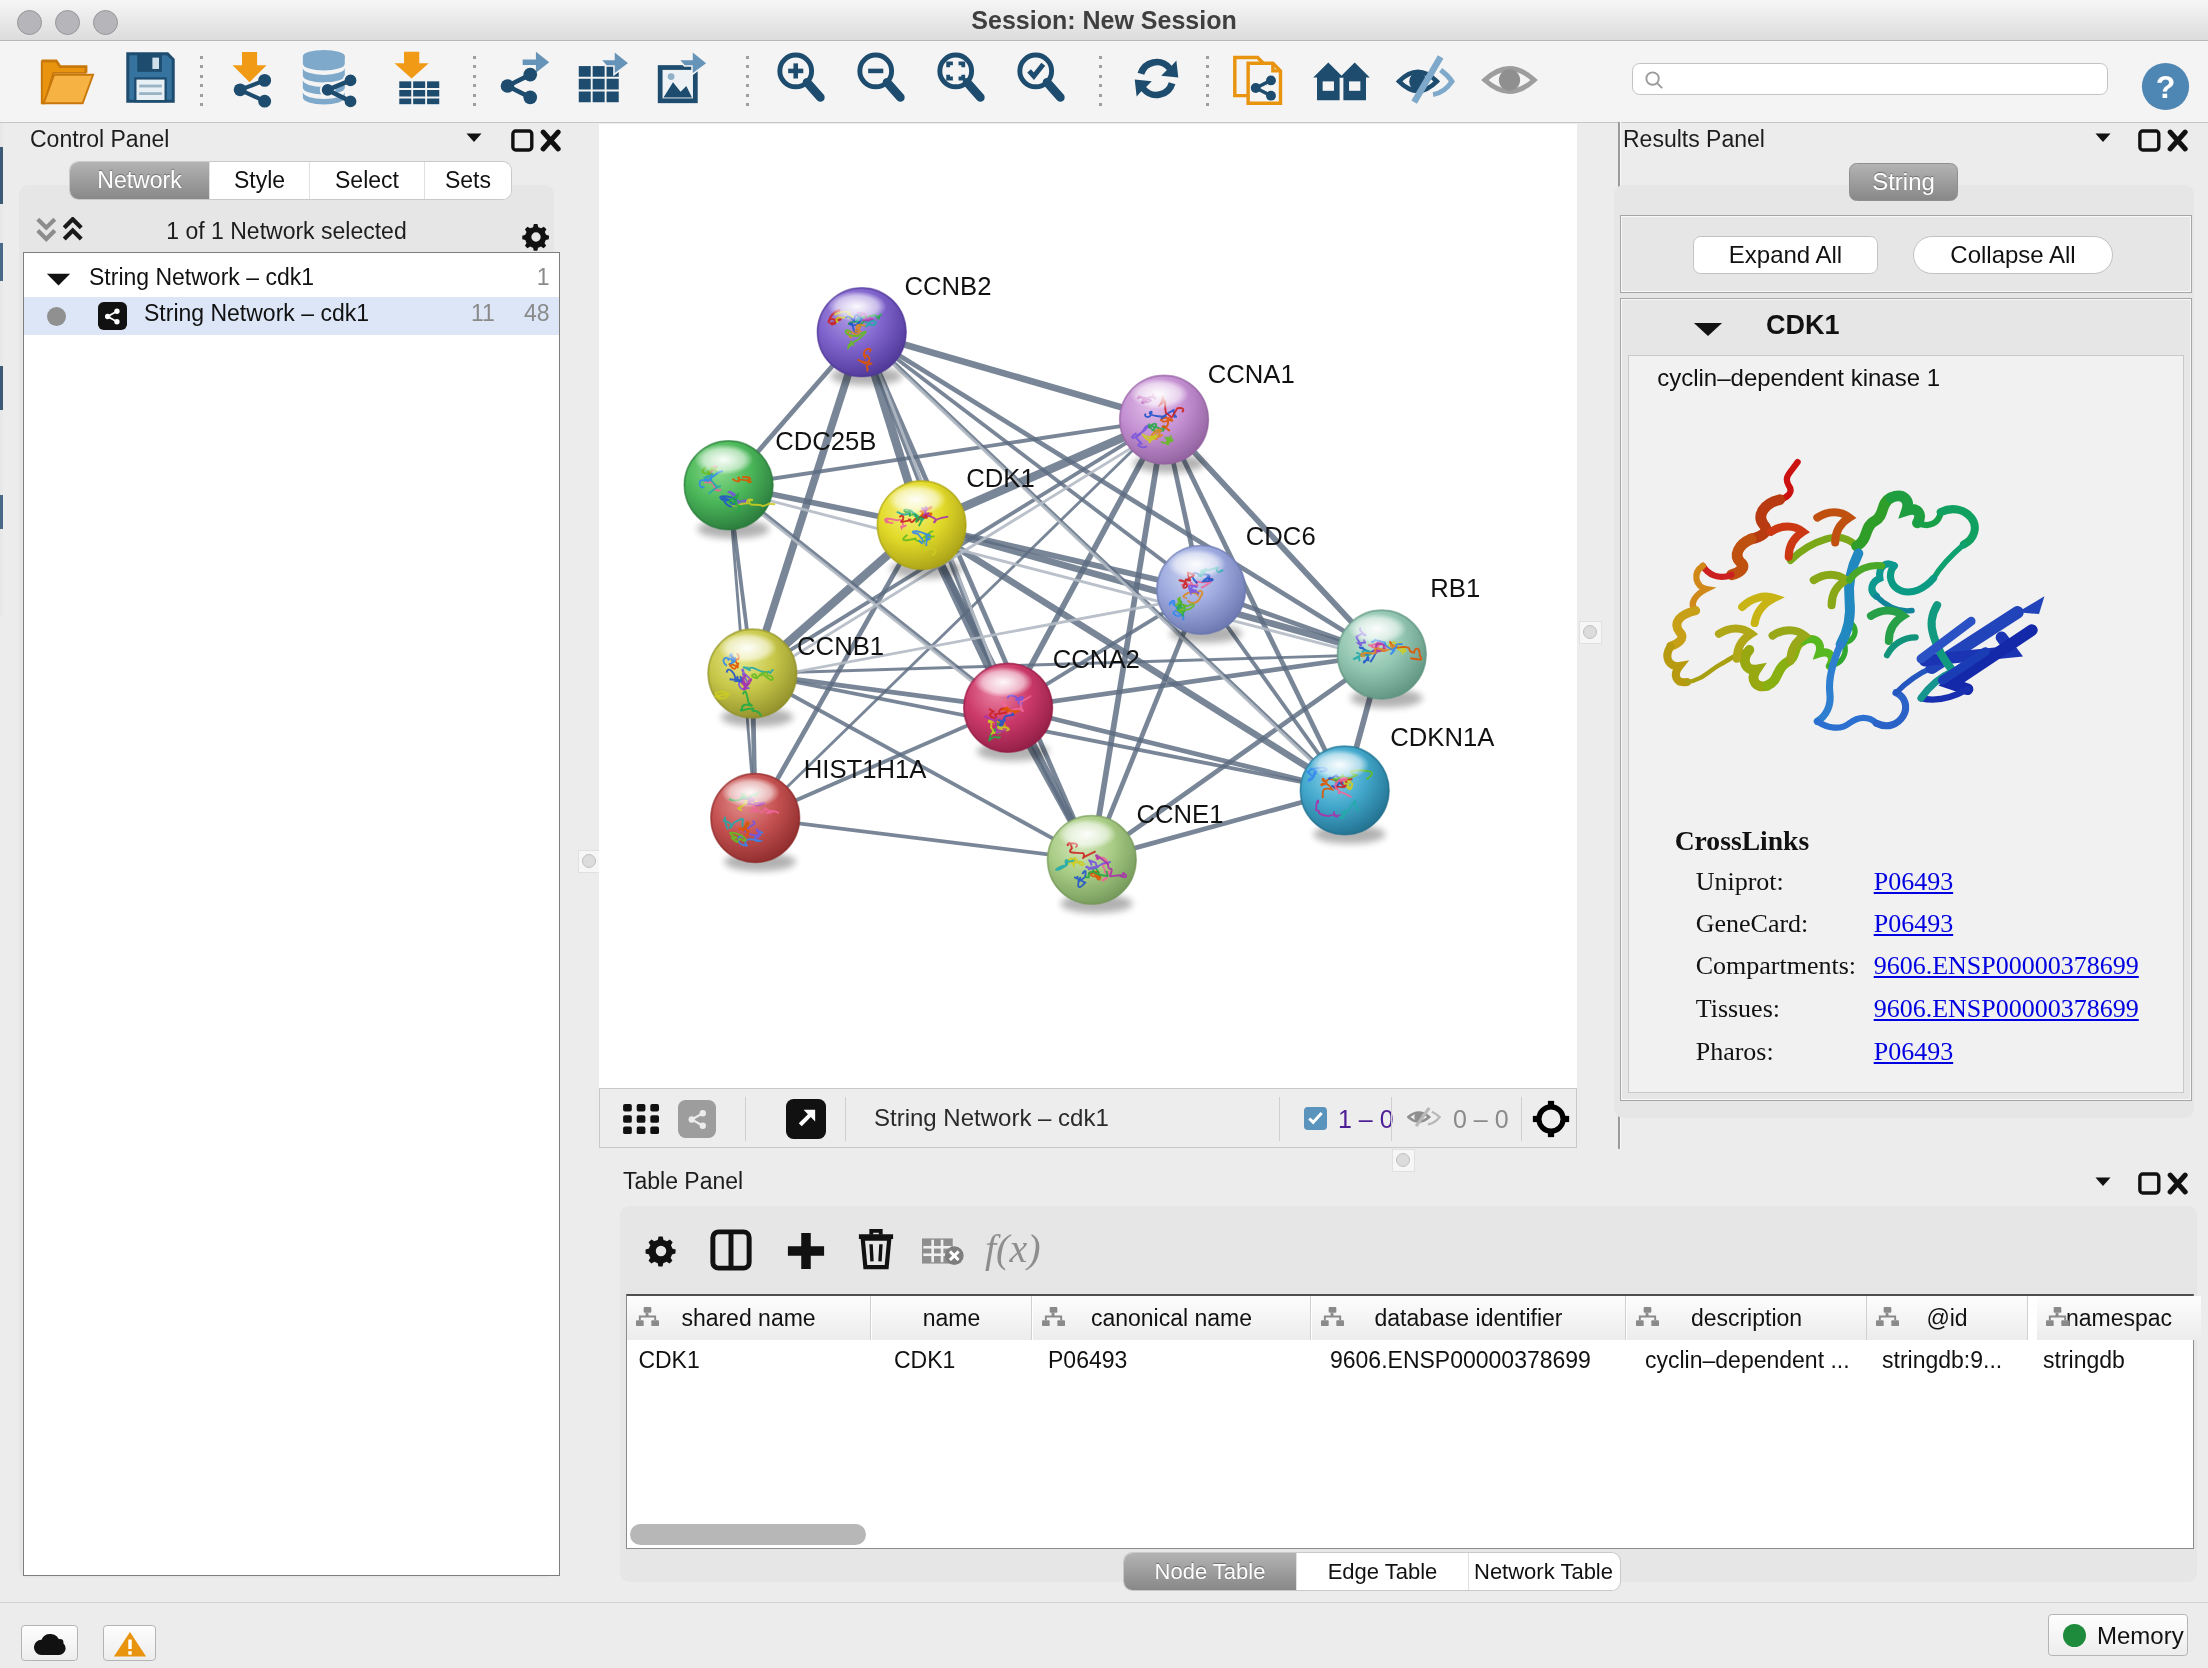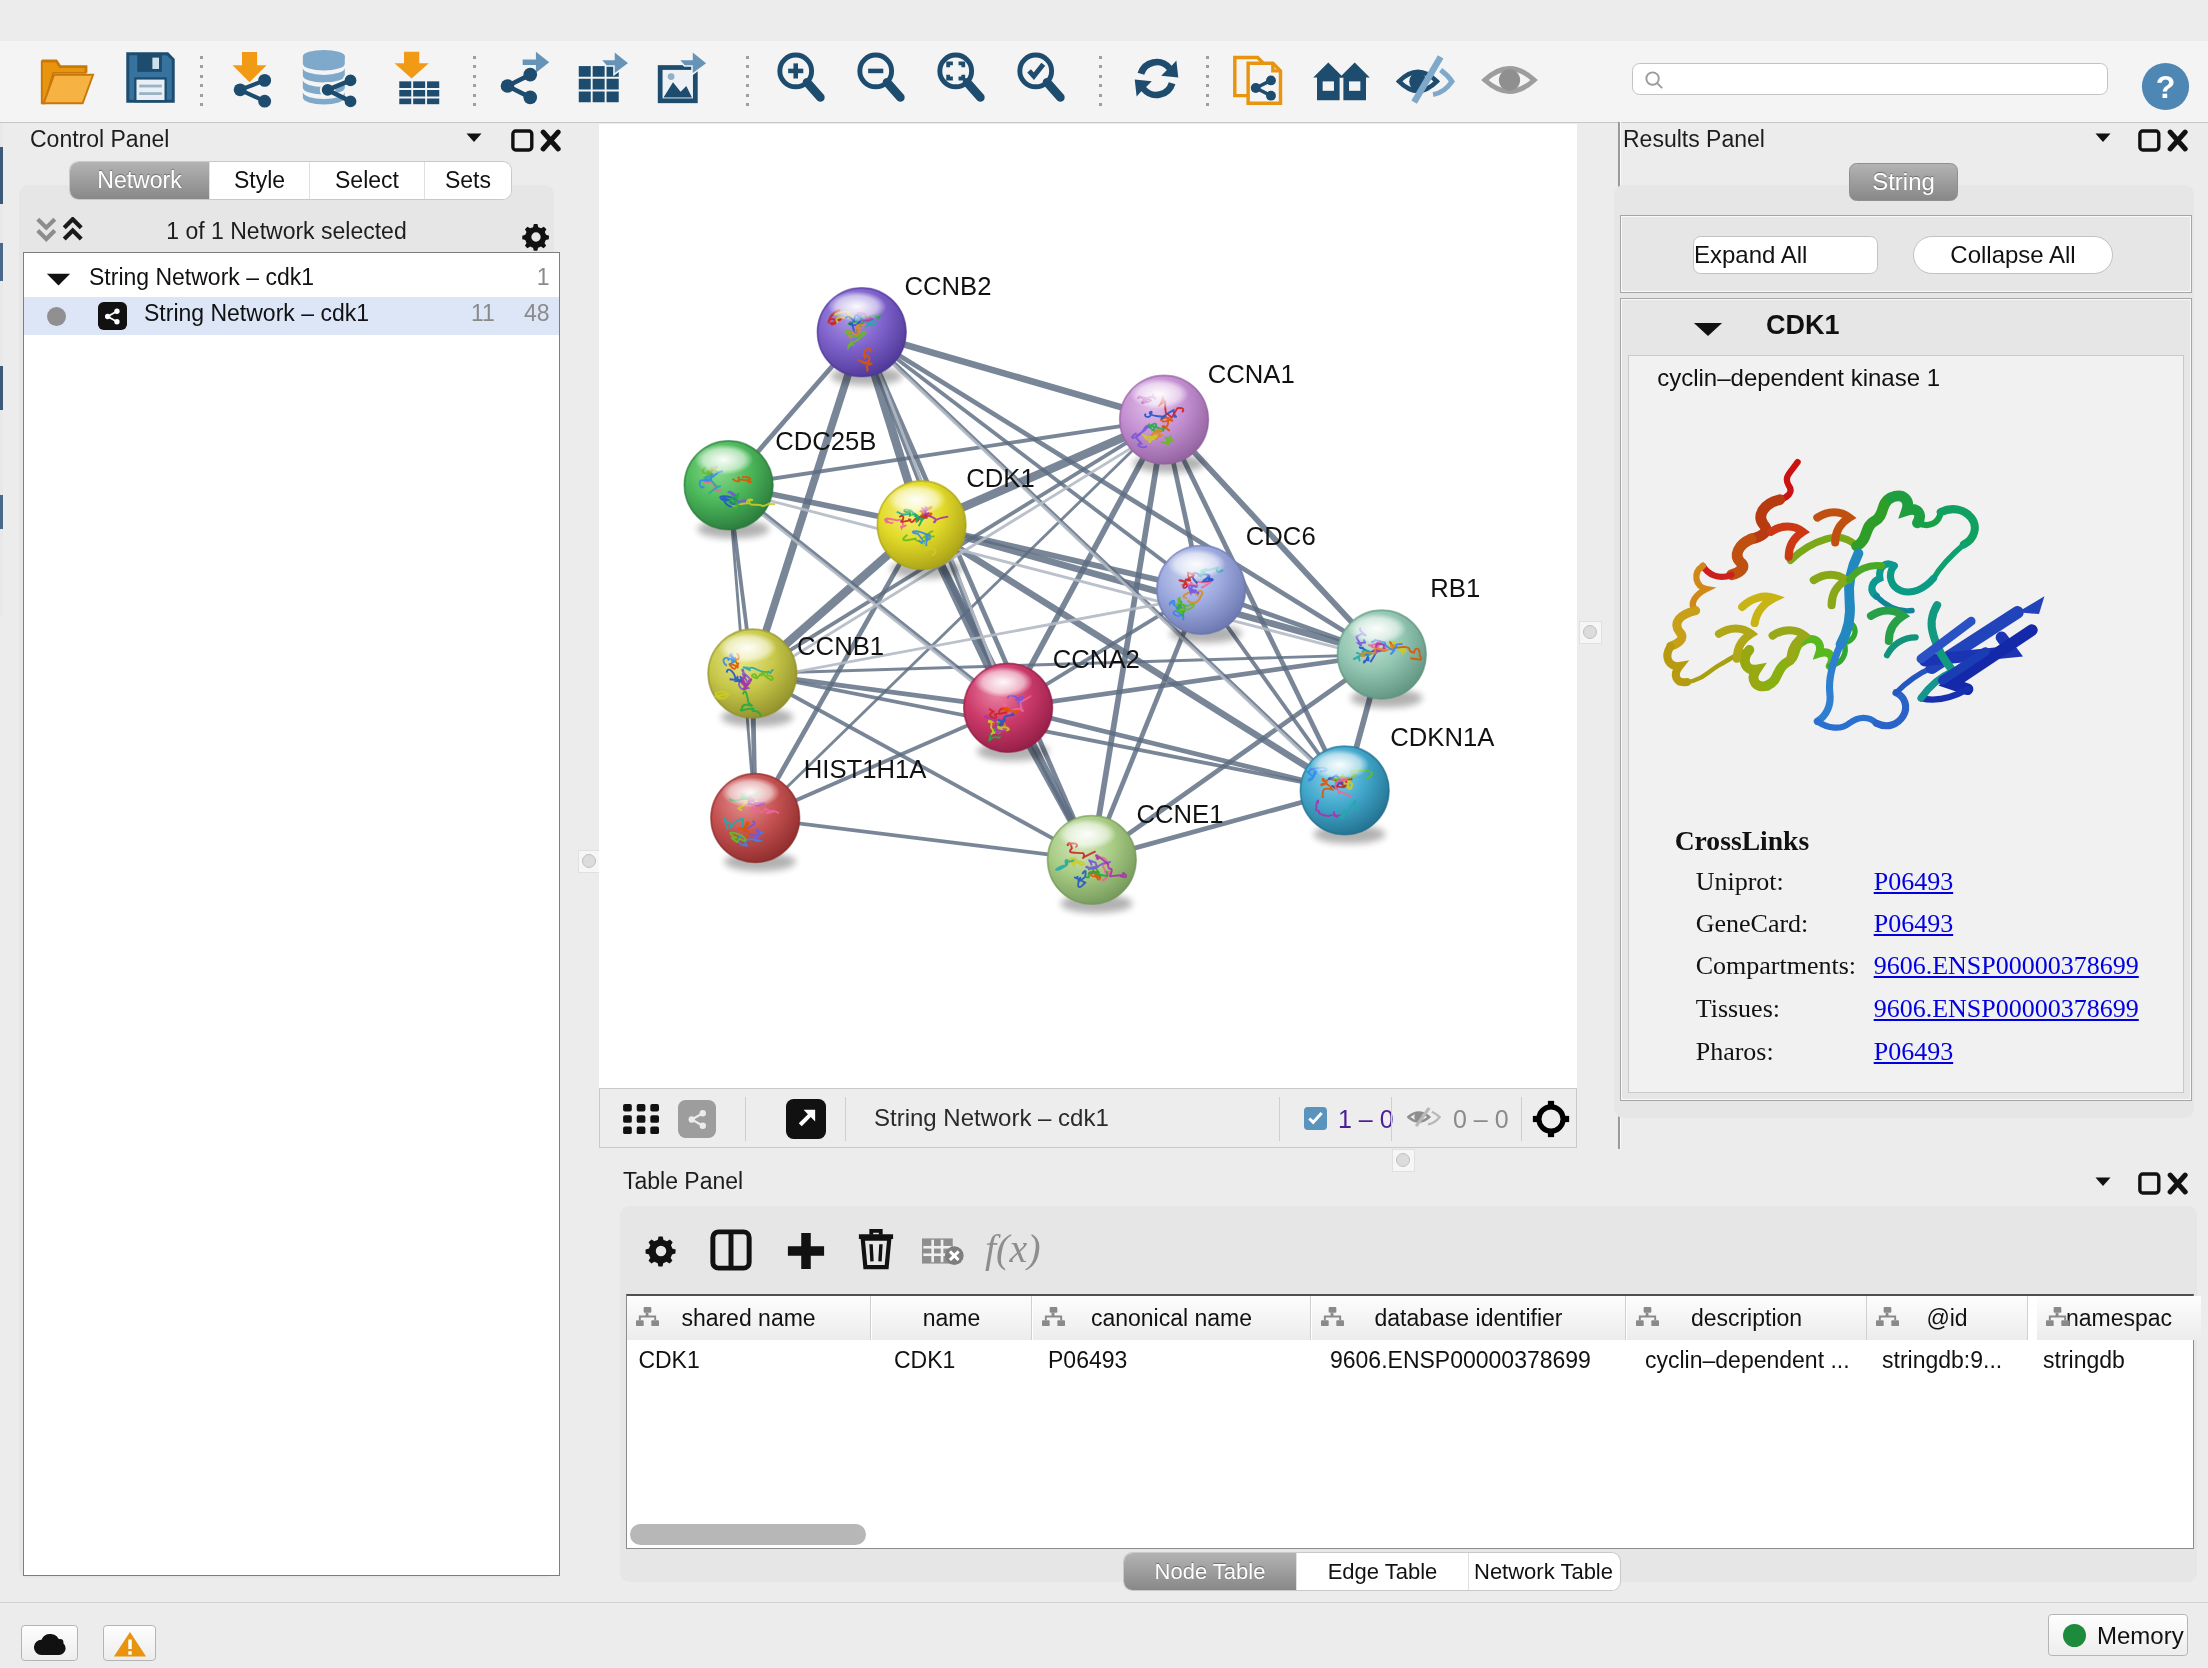--- a/index.html
+++ b/index.html
@@ -57,20 +57,26 @@
 </style>
 </head>
 <body>
 <div id="win">
   <div class="abs" style="left:0;top:122px;width:2.9px;height:495px;background:#e8e8e8;"></div>
   <div class="abs" style="left:0;top:147px;width:2.9px;height:57px;background:#3c5a78;"></div>
   <div class="abs" style="left:0;top:243px;width:2.9px;height:38px;background:#49688a;"></div>
   <div class="abs" style="left:0;top:366px;width:2.9px;height:44px;background:#3c5a78;"></div>
   <div class="abs" style="left:0;top:495px;width:2.9px;height:34px;background:#49688a;"></div>
 
+  <div class="abs" id="titlebar">
+    <div class="light" style="left:17px;"></div>
+    <div class="light" style="left:55px;"></div>
+    <div class="light" style="left:93px;"></div>
+    <div id="title">Session: New Session</div>
+  </div>
 
   <div class="abs" id="toolbar">
 
     <svg class="abs" style="left:38px;top:6.7px;" width="57" height="63" viewBox="0 0 30 33">
       <path d="M2 6 L10 6 L12 9 L26 9 L26 13 L2 13 Z" fill="#c8780a"></path>
       <path d="M2 29 L2 7 L9.5 7 L11.5 10 L25 10 L25 13 L8 13 L3.5 29 Z" fill="#e8940f" stroke="#c8780a" stroke-width="1"></path>
       <path d="M8.5 14 L29 14 L23.5 29 L3 29 Z" fill="#f6b243" stroke="#c8780a" stroke-width="1"></path>
     </svg>
 
     <svg class="abs" style="left:124px;top:8.6px;" width="53" height="55" viewBox="0 0 28 29">
@@ -618,21 +624,21 @@
   <svg class="abs" style="left:2138px;top:129px;" width="51" height="23" viewBox="0 0 27 12">
     <rect x="1" y="1" width="10" height="10" rx="1.5" fill="none" stroke="#111" stroke-width="1.8"></rect>
     <path d="M17 1.5 L25 10.5 M25 1.5 L17 10.5" stroke="#111" stroke-width="2.6" stroke-linecap="round"></path>
   </svg>
   <div class="panelbox" style="left:1614px;top:185px;width:580px;height:933px;"></div>
   <div class="abs" style="left:1849px;top:163px;width:107px;height:36px;border-radius:7.6px;
        background:linear-gradient(#b3b3b3,#888888);border:1px solid #8f8f8f;color:#fff;
        font-size:24px;text-align:center;line-height:36px;text-shadow:0 -1px 1px rgba(0,0,0,.35);">String</div>
 
   <div class="abs" style="left:1620px;top:215px;width:570px;height:76px;border:1px solid #a6a6a6;box-shadow:inset 0 0 0 1px #f8f8f8;"></div>
-  <div class="abs" style="left:1693px;top:236px;width:183px;height:36px;background:#fff;border:1px solid #c2c2c2;border-radius:7.6px;font-size:24px;color:#111;text-align:left;line-height:36px;">Expand All</div>
+  <div class="abs" style="left:1693px;top:236px;width:183px;height:36px;background:#fff;border:1px solid #c2c2c2;border-radius:7.6px;font-size:24px;color:#111;text-align:center;line-height:36px;">Expand All</div>
   <div class="abs" style="left:1913px;top:236px;width:198px;height:36px;background:#fff;border:1px solid #c2c2c2;border-radius:19px;font-size:24px;color:#111;text-align:center;line-height:36px;">Collapse All</div>
 
   <div class="abs" style="left:1620px;top:298px;width:570px;height:801px;border:1px solid #a6a6a6;box-shadow:inset 0 0 0 1px #f8f8f8;">
     <svg style="position:absolute;left:72px;top:23px;" width="30" height="15" viewBox="0 0 16 8">
         <path d="M0.5 0.5 L15.5 0.5 L8 7.5 Z" fill="#111"></path>
       </svg>
     <div style="position:absolute;left:145px;top:11.4px;font-size:27px;font-weight:bold;color:#111;">CDK1</div>
     <div style="position:absolute;left:6.7px;top:56px;width:554px;height:736px;background:#f1f1f1;border:1px solid #c9c9c9;">
       <div style="position:absolute;left:28.5px;top:7.6px;font-size:24px;color:#111;">cyclin–dependent kinase 1</div>
 

